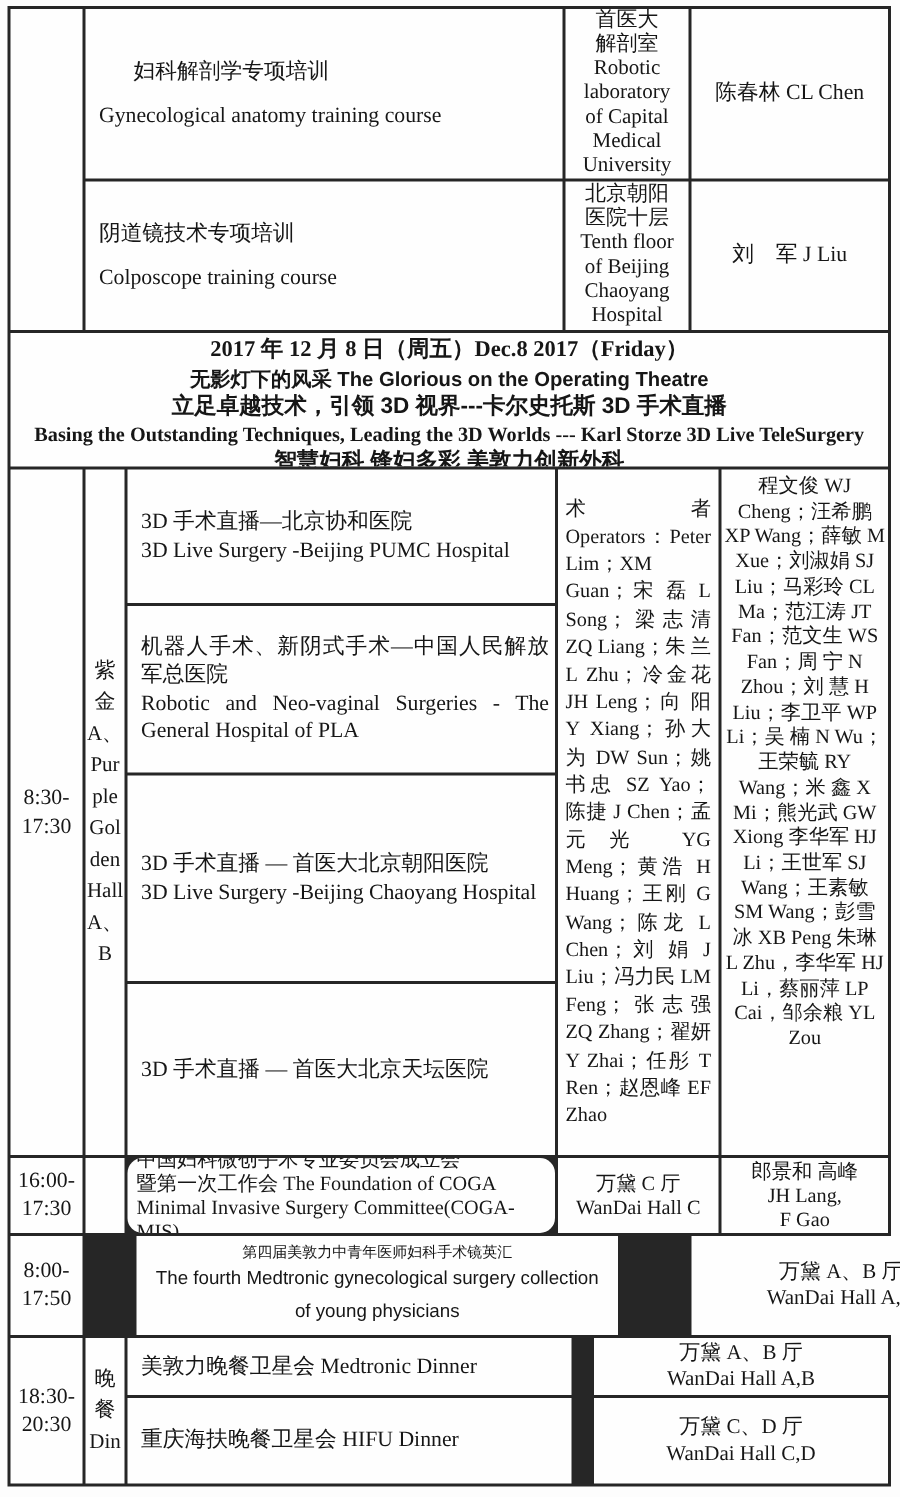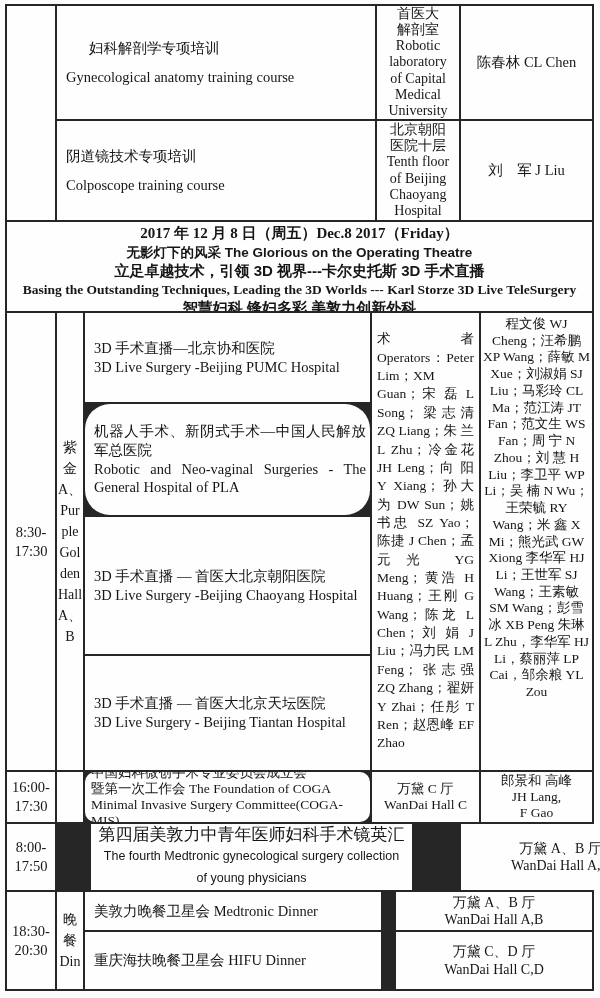--- a/index.html
+++ b/index.html
@@ -41,21 +41,21 @@
   .guests{font-size:13.5px;line-height:1.24;text-align:center;padding:3px 2px;}
 
   
   .s4{grid-template-columns:48px 26px 285px 107px 111px;grid-template-rows:50px;}
   .s4 .title{font-size:13.5px;line-height:1.2;border-radius:10px;}
   .s4 .small{font-size:13.5px;line-height:1.18;}
 
   
   .s5{grid-template-columns:48px 321px 212px;grid-template-rows:66px;gap:36px;}
   .s5 .en{font-size:12.5px;line-height:1.75;}
-  .s5 .cn{font-size:17px;}
+  .s5 .cn{font-size:10px;}
 
   
   .s6{grid-template-columns:48px 26px 296px 209px;grid-template-rows:38px 57px;}
   .span2{grid-row:1 / span 2;}
   .locc{font-size:14px;line-height:1.25;margin-left:13px;}
 </style>
 </head>
 <body>
 
 <div class="page">
@@ -104,33 +104,32 @@
       <div class="cell timecell span4">8:30-17:30</div>
       <div class="cell hallcell span4">紫金A、Purple Golden Hall A、B</div>
 
       <div class="cell c-left sess">
         <div>3D 手术直播—北京协和医院</div>
         <div>3D Live Surgery -Beijing PUMC Hospital</div>
       </div>
       <div class="cell ops span4" style="grid-column:4;">术者 Operators：Peter Lim；XM Guan；宋 磊 L Song；梁志清 ZQ Liang；朱 兰 L Zhu；冷金花 JH Leng；向 阳 Y Xiang；孙大为 DW Sun；姚书忠 SZ Yao；陈捷 J Chen；孟元光 YG Meng；黄浩 H Huang；王刚 G Wang；陈龙 L Chen；刘 娟 J Liu；冯力民 LM Feng；张志强 ZQ Zhang；翟妍 Y Zhai；任彤 T Ren；赵恩峰 EF Zhao</div>
       <div class="cell guests span4" style="grid-column:5;justify-content:flex-start;">程文俊 WJ Cheng；汪希鹏 XP Wang；薛敏 M Xue；刘淑娟 SJ Liu；马彩玲 CL Ma；范江涛 JT Fan；范文生 WS Fan；周 宁 N Zhou；刘 慧 H Liu；李卫平 WP Li；吴 楠 N Wu；王荣毓 RY Wang；米 鑫 X Mi；熊光武 GW Xiong 李华军 HJ Li；王世军 SJ Wang；王素敏 SM Wang；彭雪冰 XB Peng 朱琳 L Zhu，李华军 HJ Li，蔡丽萍 LP Cai，邹余粮 YL Zou</div>
 
-      <div class="cell c-left sess" style="grid-column:3;text-align:justify;border-radius:25px;">
+      <div class="cell c-left sess" style="grid-column:3;text-align:justify;">
         <div>机器人手术、新阴式手术—中国人民解放军总医院</div>
         <div style="text-align:justify;width:100%;">Robotic and Neo-vaginal Surgeries - The General Hospital of PLA</div>
       </div>
 
       <div class="cell c-left sess" style="grid-column:3;">
         <div>3D 手术直播 — 首医大北京朝阳医院</div>
         <div>3D Live Surgery -Beijing Chaoyang Hospital</div>
       </div>
 
       <div class="cell c-left sess" style="grid-column:3;">
         <div>3D 手术直播 — 首医大北京天坛医院</div>
-        <div>3D Live Surgery - Beijing Tiantan Hospital</div>
       </div>
     </div>
 
     <div class="grid s4">
       <div class="cell timecell">16:00-17:30</div>
       <div class="cell"></div>
       <div class="cell c-left title prelines" style="padding-left:6px;">中国妇科微创手术专业委员会成立会
 暨第一次工作会 The Foundation of COGA
 Minimal Invasive Surgery Committee(COGA-MIS)</div>
       <div class="cell c-center small prelines">万黛 C 厅

